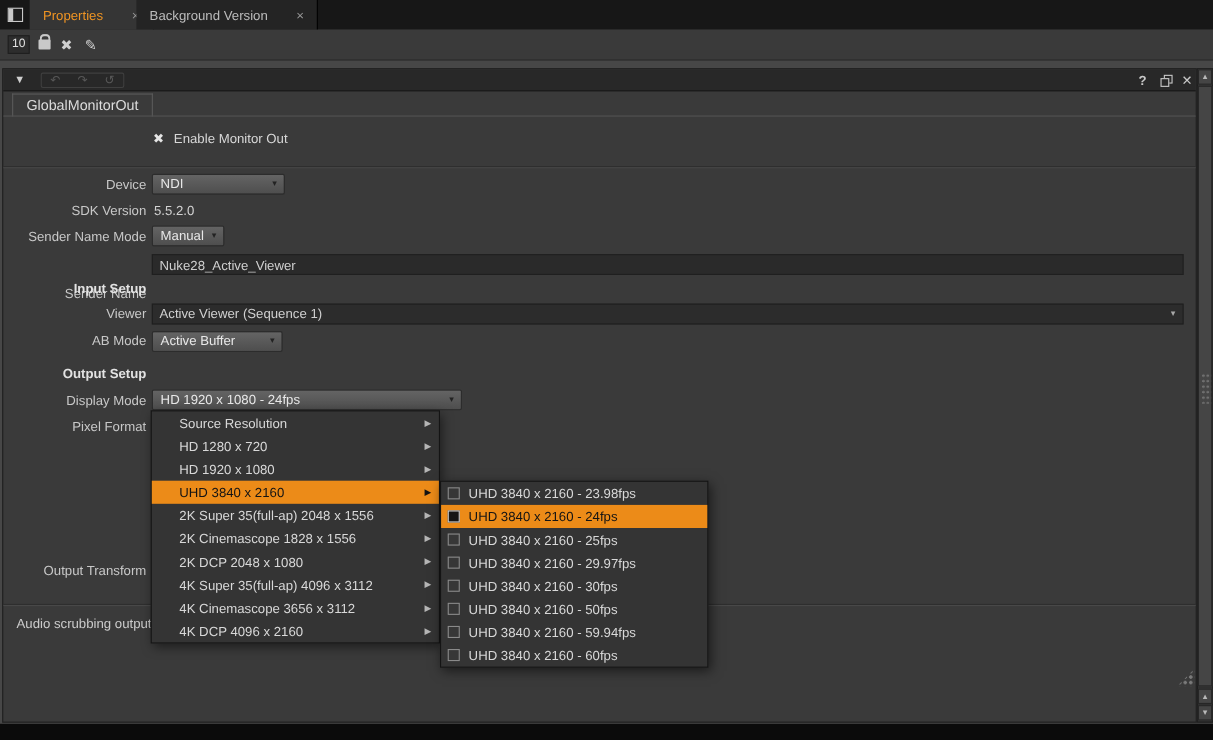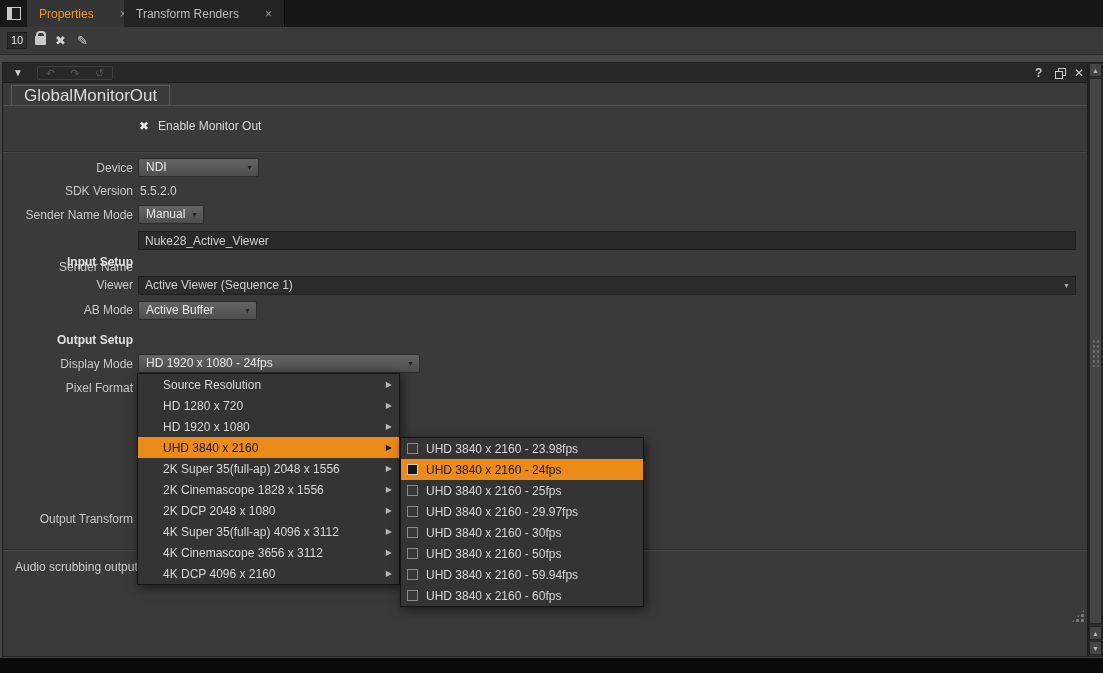--- a/index.html
+++ b/index.html
@@ -28,21 +28,21 @@
   .phead { position:absolute; left:0; top:0; width:100%; height:20px; background:#282828; border-bottom:1px solid #1a1a1a; }
   .disclosure { position:absolute; left:10px; top:0; height:20px; line-height:20px; color:#cfcfcf; font-size:10px; }
   .histbox { position:absolute; left:34px; top:3px; width:76px; height:14px; border:1px solid #3f3f3f; border-radius:2px; display:flex; align-items:center; justify-content:space-around; }
   .histbox span { color:#585858; font-size:11px; line-height:12px; }
   .phicon { position:absolute; top:0; height:20px; line-height:20px; color:#c9c9c9; font-size:12px; }
   .float-ico { position:absolute; left:1052px; top:5px; width:11px; height:11px; }
   .float-ico i { position:absolute; display:block; width:8px; height:8px; border:1px solid #c9c9c9; }
   .float-ico i:first-child { left:3px; top:0; }
   .float-ico i:last-child { left:0; top:3px; background:#282828; }
 
-  .node-tab { position:absolute; left:8px; top:22px; height:21px; padding:0 12px; background:#3a3a3a; border:1px solid #5a5a5a; border-bottom:none; color:#dcdcdc; font-size:17px; line-height:20px; }
+  .node-tab { position:absolute; left:8px; top:22px; height:21px; padding:0 12px; background:#3a3a3a; border:1px solid #5a5a5a; border-bottom:none; color:#dcdcdc; font-size:13px; line-height:20px; }
   .tabline { position:absolute; left:0; top:42px; width:100%; border-top:1px solid #525252; }
 
   .flabel { position:absolute; left:0; width:130px; height:20px; line-height:20px; text-align:right; color:#c8c8c8; font-size:12px; white-space:nowrap; }
   .fbold { font-weight:bold; color:#e2e2e2; }
   .fvalue { position:absolute; height:20px; line-height:20px; color:#d2d2d2; font-size:12px; }
 
   .dropdown { position:absolute; height:19px; background:linear-gradient(#646464,#4e4e4e); border:1px solid #2c2c2c; border-radius:2px; color:#e8e8e8; font-size:12px; padding:0 18px 0 7px; line-height:17px; white-space:nowrap; overflow:hidden; }
   .dd-arrow { position:absolute; right:5px; top:5px; font-size:7px; color:#222; line-height:8px; }
   .textinput { position:absolute; height:19px; background:#2a2a2a; border:1px solid #1f1f1f; color:#cfcfcf; font-size:12px; padding:0 6px; font-family:"Liberation Sans","DejaVu Sans",sans-serif; }
   .combo-dark { position:absolute; height:19px; background:#2c2c2c; border:1px solid #1f1f1f; color:#d0d0d0; font-size:12px; padding:0 20px 0 6px; line-height:17px; }
@@ -77,21 +77,21 @@
 
 <div class="screen">
 
   <div class="tabbar">
     <div class="win-icon"></div>
     <div class="tab active" style="left:27px;">
       <span>Properties</span>
       <span class="tclose">×</span>
     </div>
     <div class="tab inactive" style="left:124px;">
-      <span>Transform Renders</span>
+      <span>Background Version</span>
       <span class="tclose">×</span>
     </div>
   </div>
 
   <div class="toolbar">
     <div class="maxpanels">10</div>
     <div class="lock"></div>
     <div class="tbicon" style="left:55px;">✖</div>
     <div class="tbicon" style="left:77px;">✎</div>
   </div>

